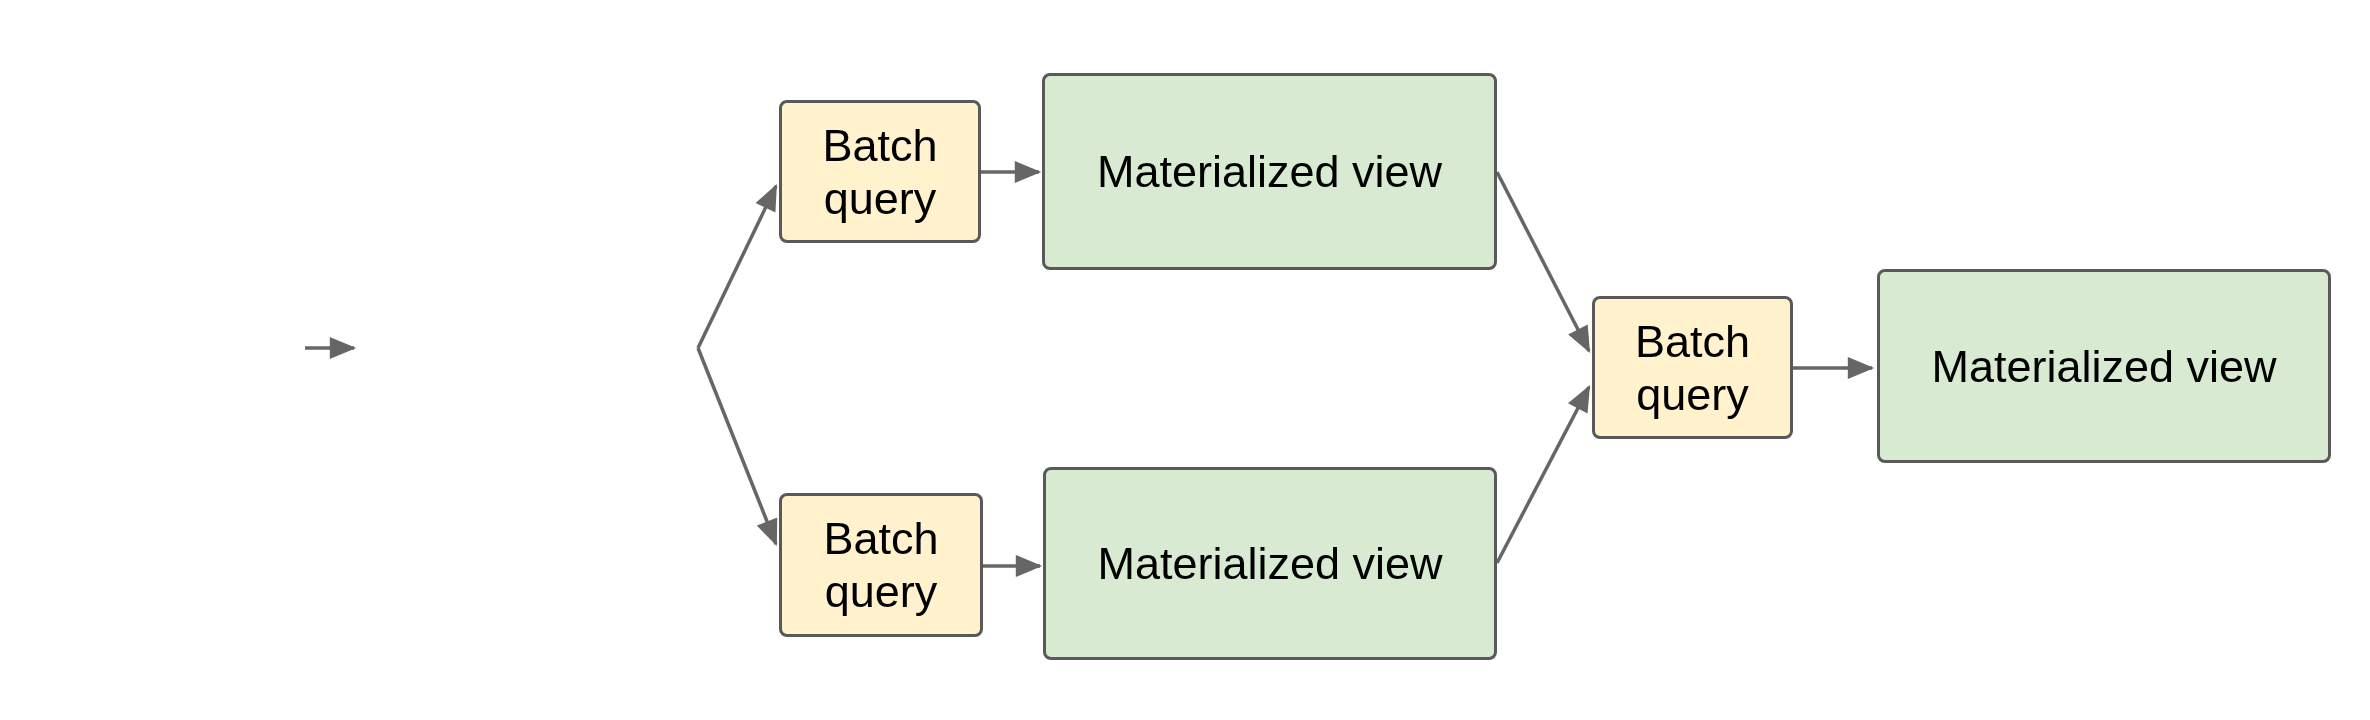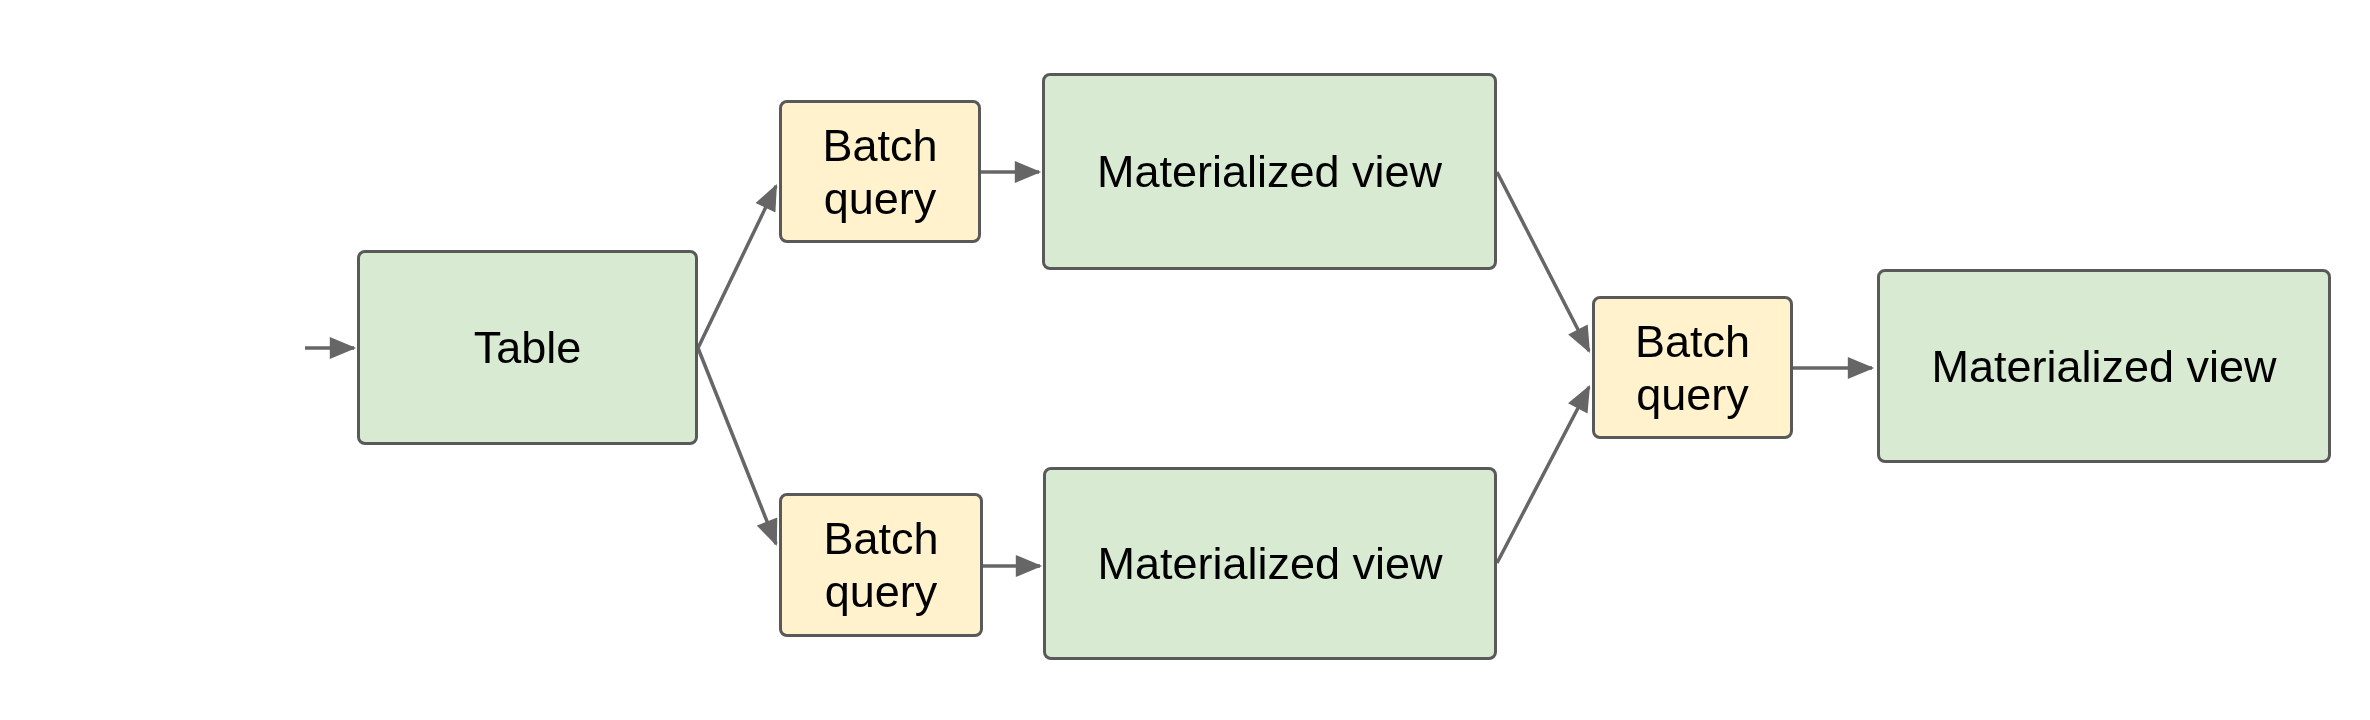--- a/index.html
+++ b/index.html
@@ -75,23 +75,20 @@
     <path class="edge" d="M698,348 L776,186" marker-end="url(#ah)"></path>
     <path class="edge" d="M698,348 L776,544" marker-end="url(#ah)"></path>
     <path class="edge" d="M981,172 L1039,172" marker-end="url(#ah)"></path>
     <path class="edge" d="M983,566 L1040,566" marker-end="url(#ah)"></path>
     <path class="edge" d="M1497,172 L1589,351" marker-end="url(#ah)"></path>
     <path class="edge" d="M1497,563 L1589,387" marker-end="url(#ah)"></path>
     <path class="edge" d="M1793,368 L1872,368" marker-end="url(#ah)"></path>
   </svg>
 
 
-  <div class="node green" style="left:357px;  top:250px; width:341px; height:195px;">
-    <span class="label">Table</span>
-  </div>
 
   <div class="node yellow" style="left:779px;  top:100px; width:202px; height:143px;">
     <span class="label">Batch query</span>
   </div>
 
   <div class="node green" style="left:1042px; top:73px;  width:455px; height:197px;">
     <span class="label">Materialized view</span>
   </div>
 
   <div class="node yellow" style="left:779px;  top:493px; width:204px; height:144px;">

